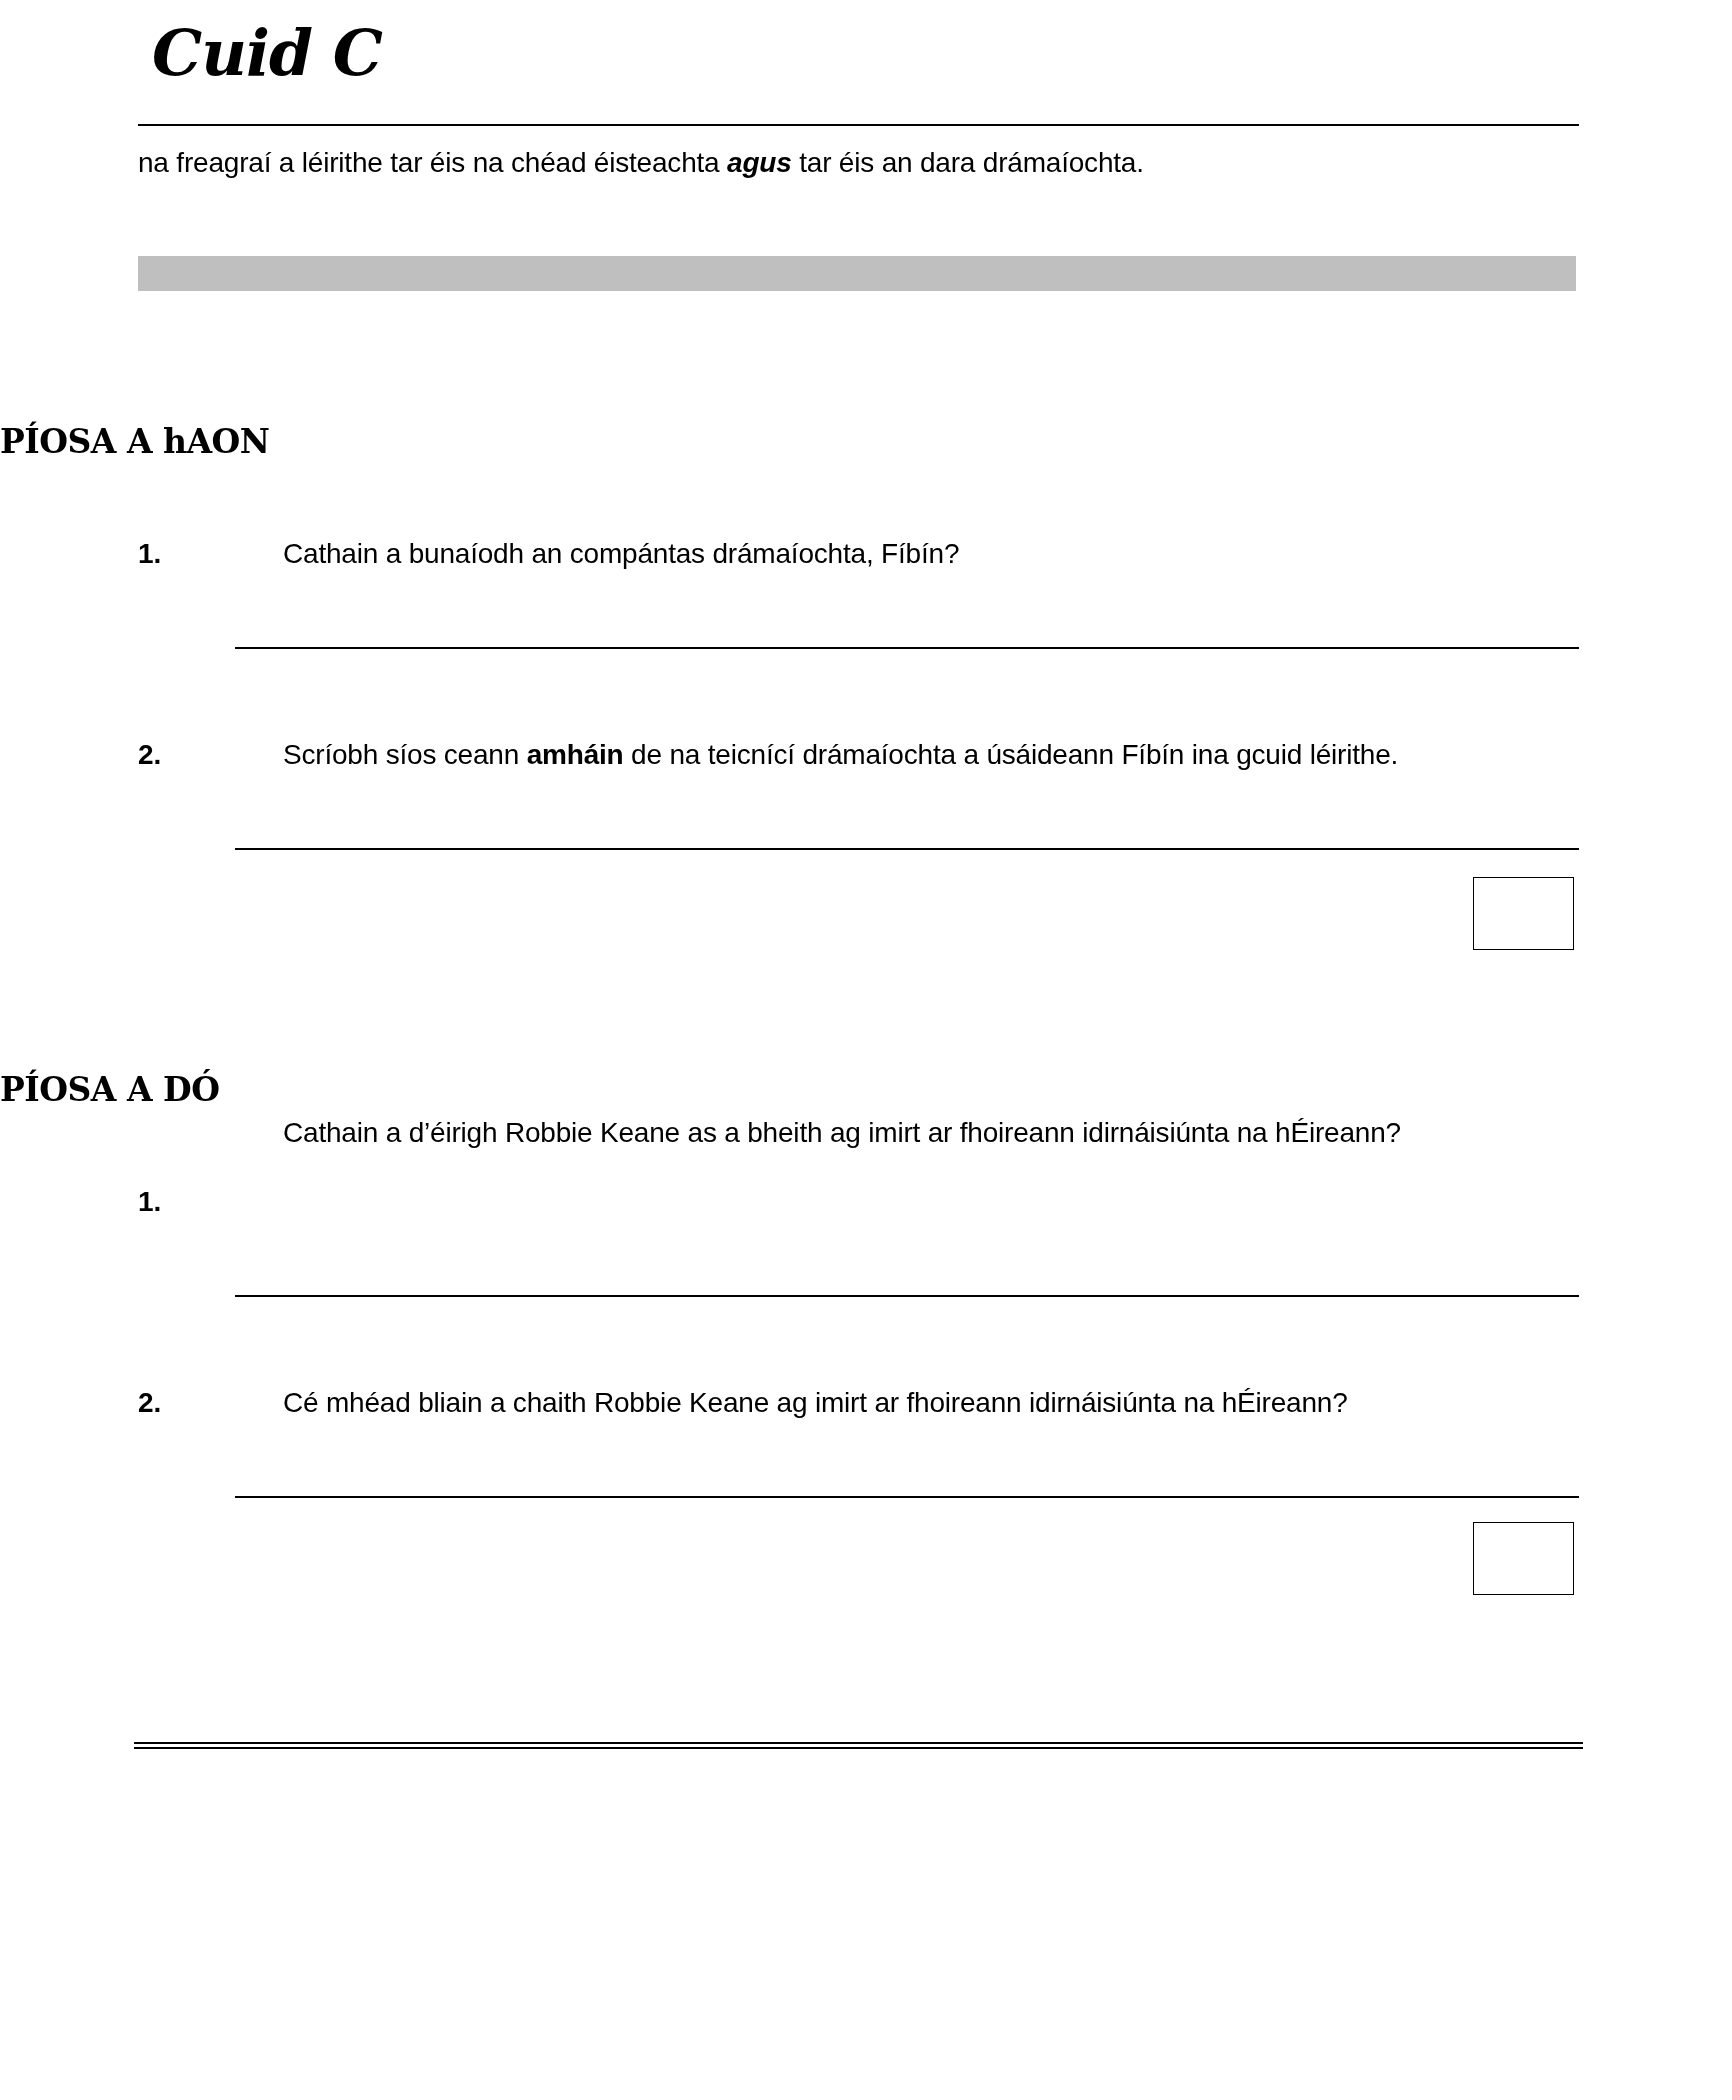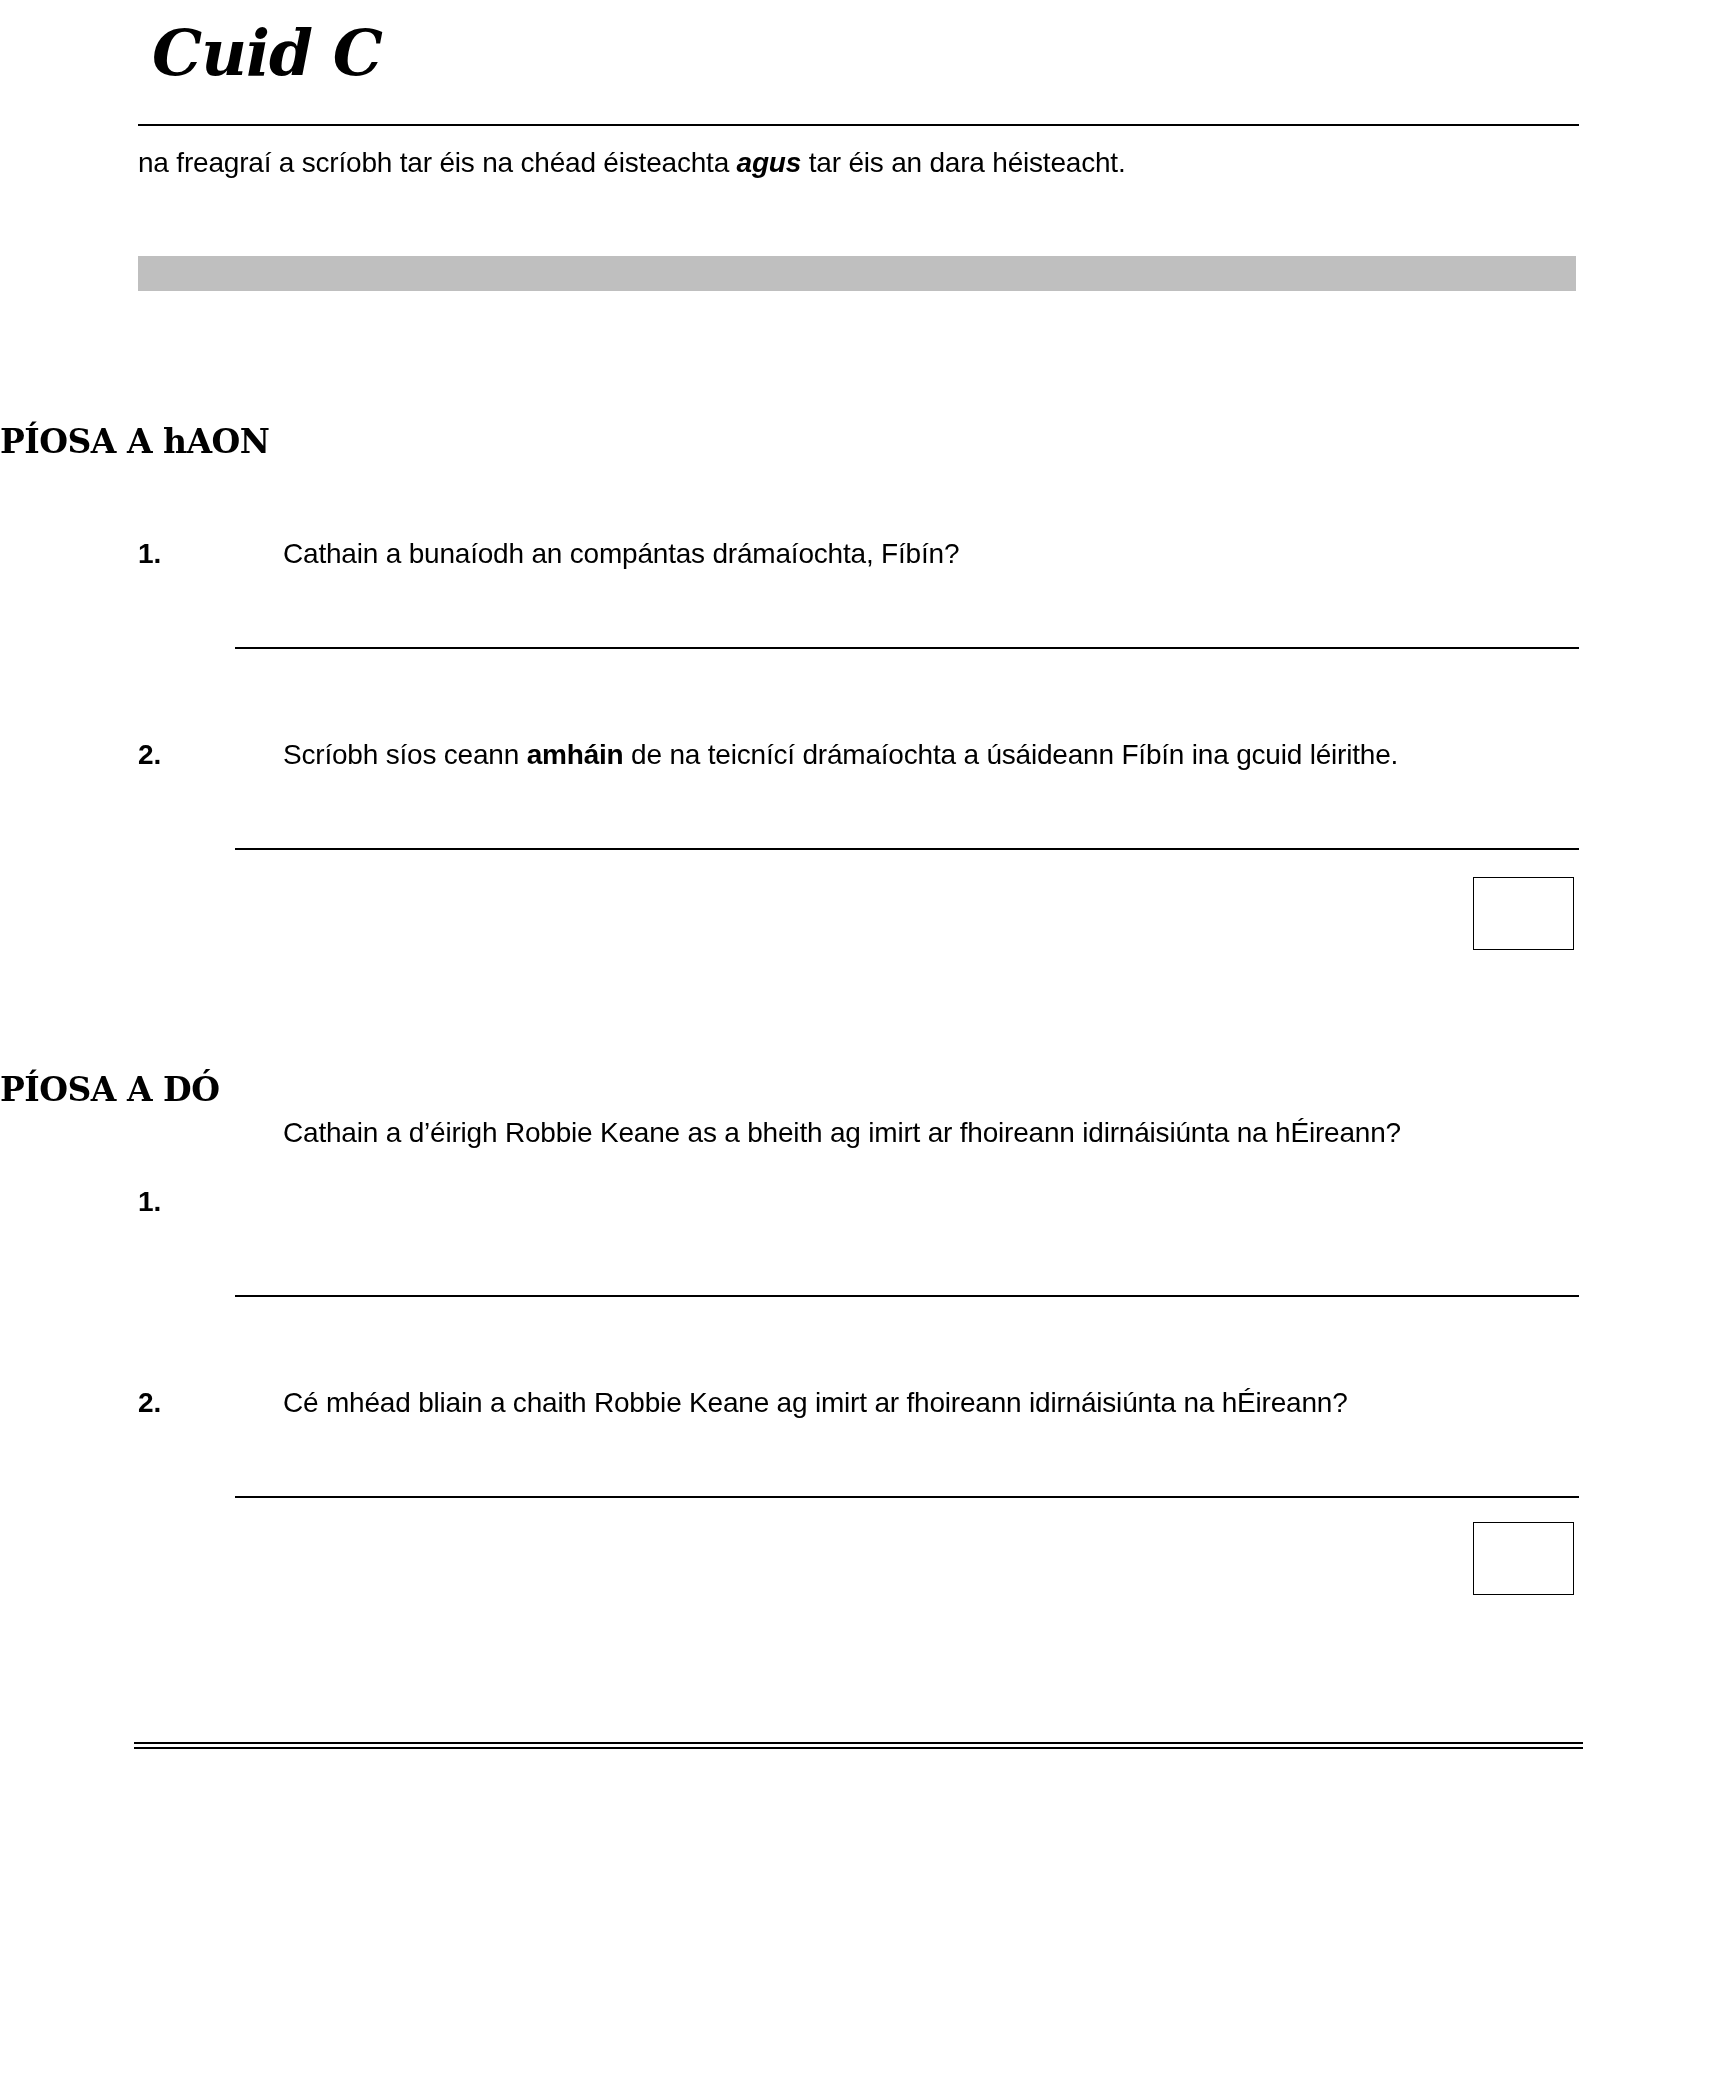--- a/index.html
+++ b/index.html
@@ -37,21 +37,21 @@
     .mark-box { left:1473px; width:99px; height:71px; border:1.9px solid #000; background:#fff; }
     .dbl { left:134px; width:1449px; height:0; border-top:2.9px solid #000; }
   </style>
 </head>
 <body>
 
 <div class="abs title">Cuid C</div>
 <div class="abs rule-top"></div>
 
 <div class="abs intro">
-  <div><span>na freagraí a scríobh tar éis na chéad éisteachta </span><b><i>agus</i></b><span> tar éis an dara héisteacht.</span></div>
+  <div><span>na freagraí a léirithe tar éis na chéad éisteachta </span><b><i>agus</i></b><span> tar éis an dara drámaíochta.</span></div>
 </div>
 
 <div class="abs graybar"></div>
 
 <div class="abs heading" style="top:421px;">PÍOSA A hAON</div>
 
 <div class="abs qnum" style="top:536px;">1.</div>
 <div class="abs qtext" style="top:536px;">Cathain a bunaíodh an compántas drámaíochta, Fíbín?</div>
 <div class="abs answer-line" style="top:647px;"></div>
 

